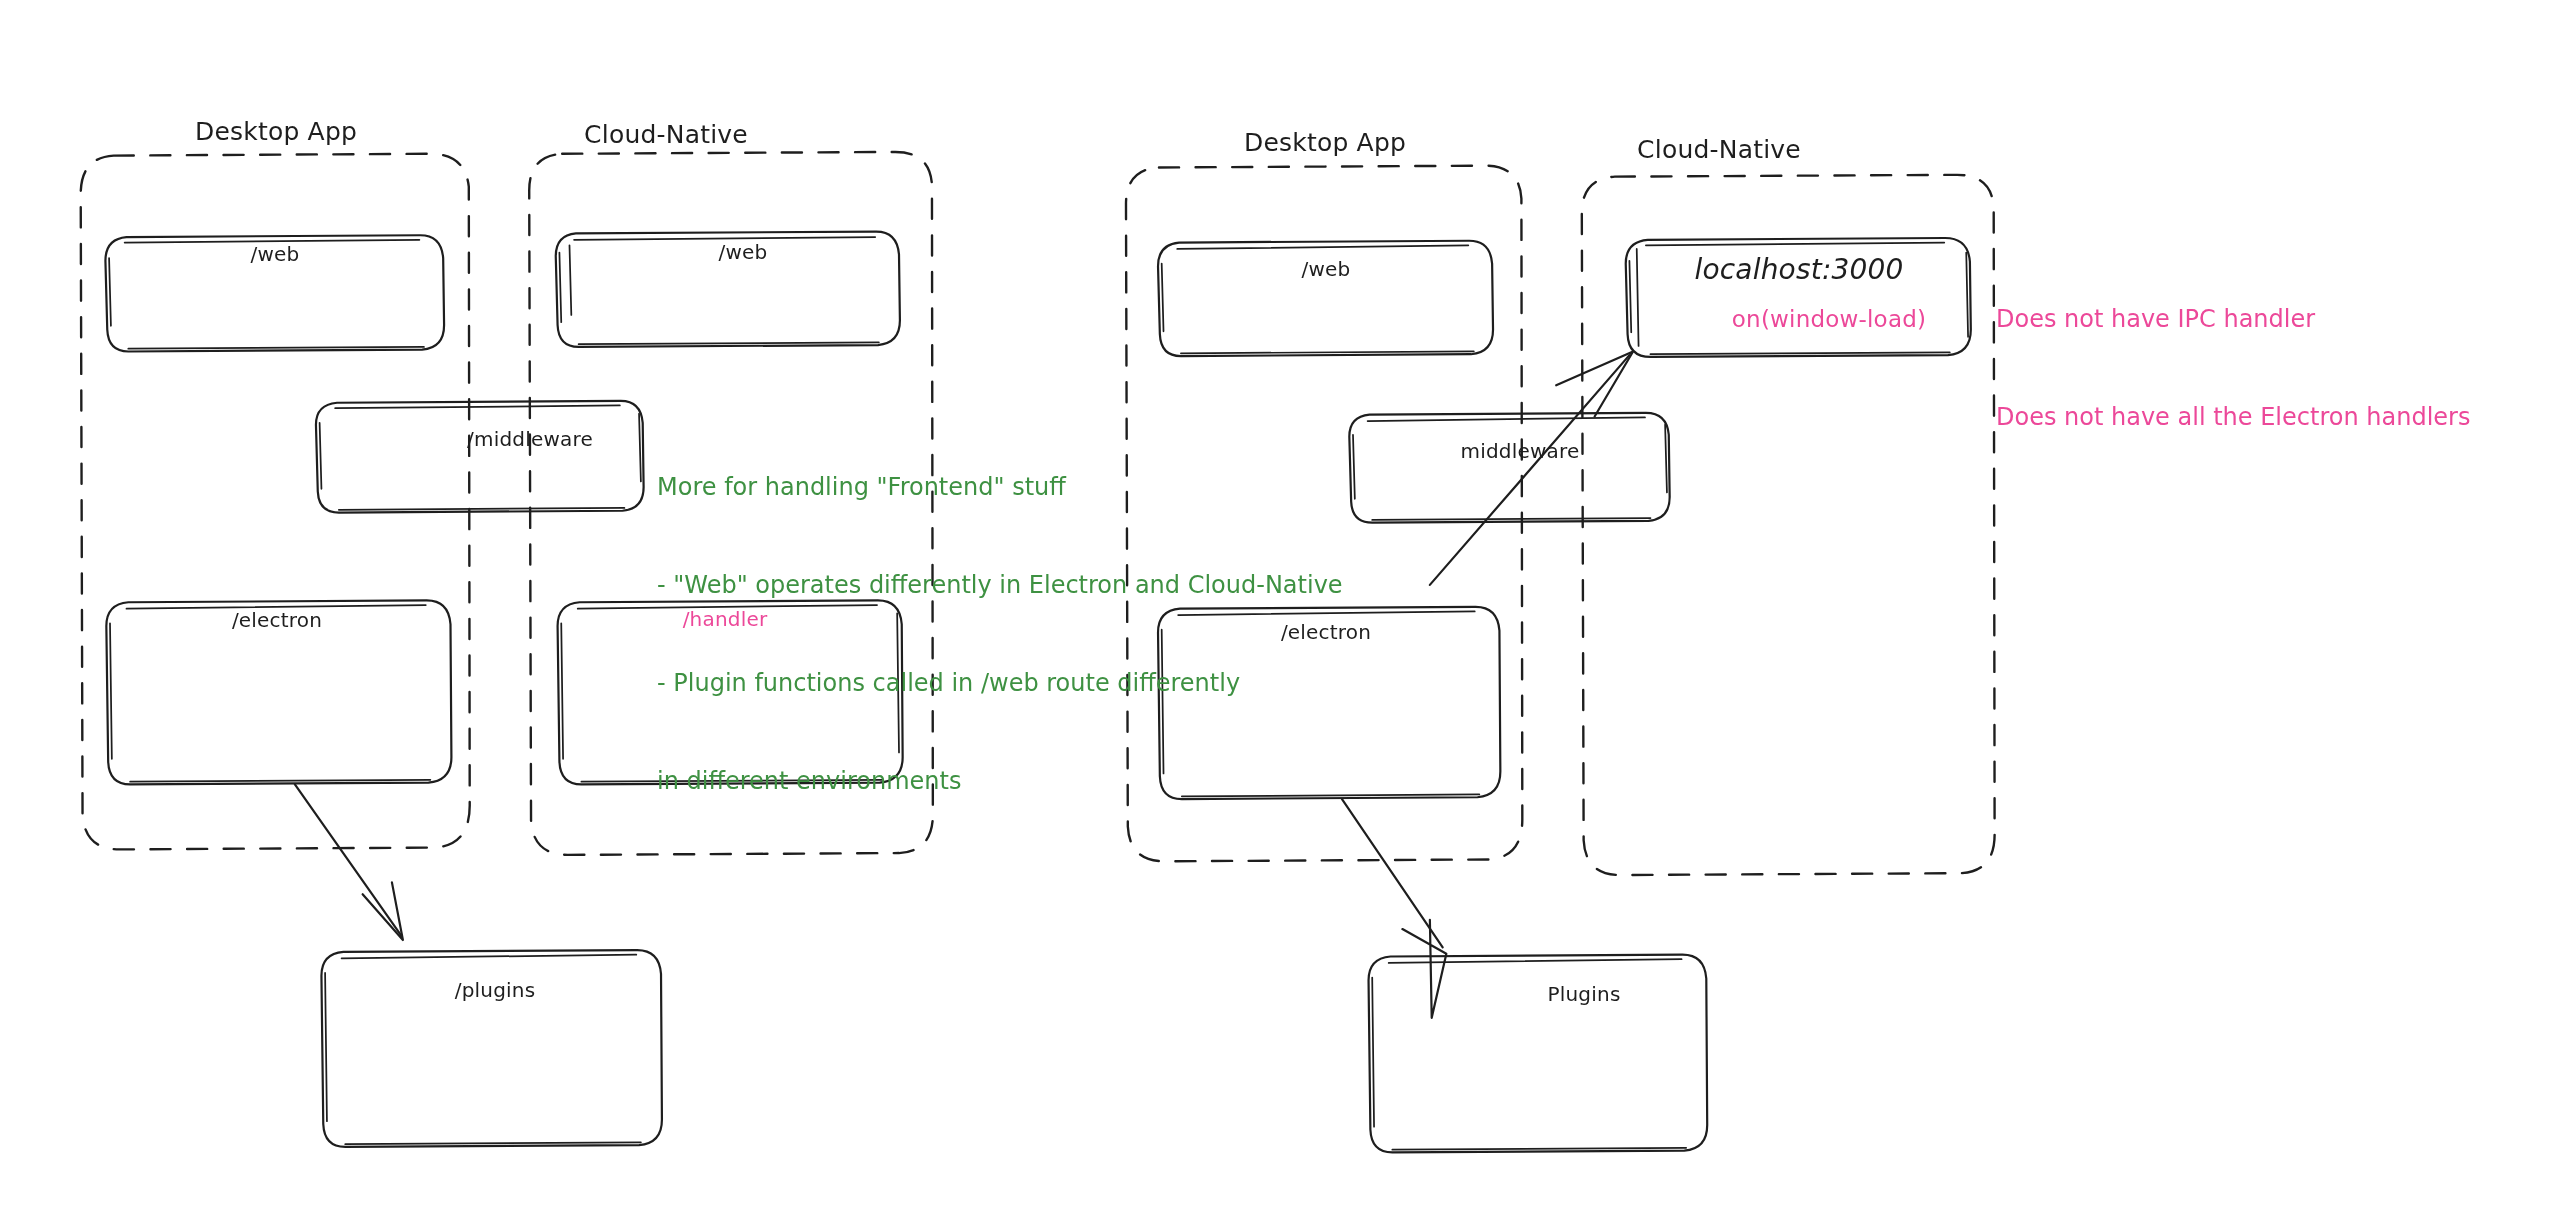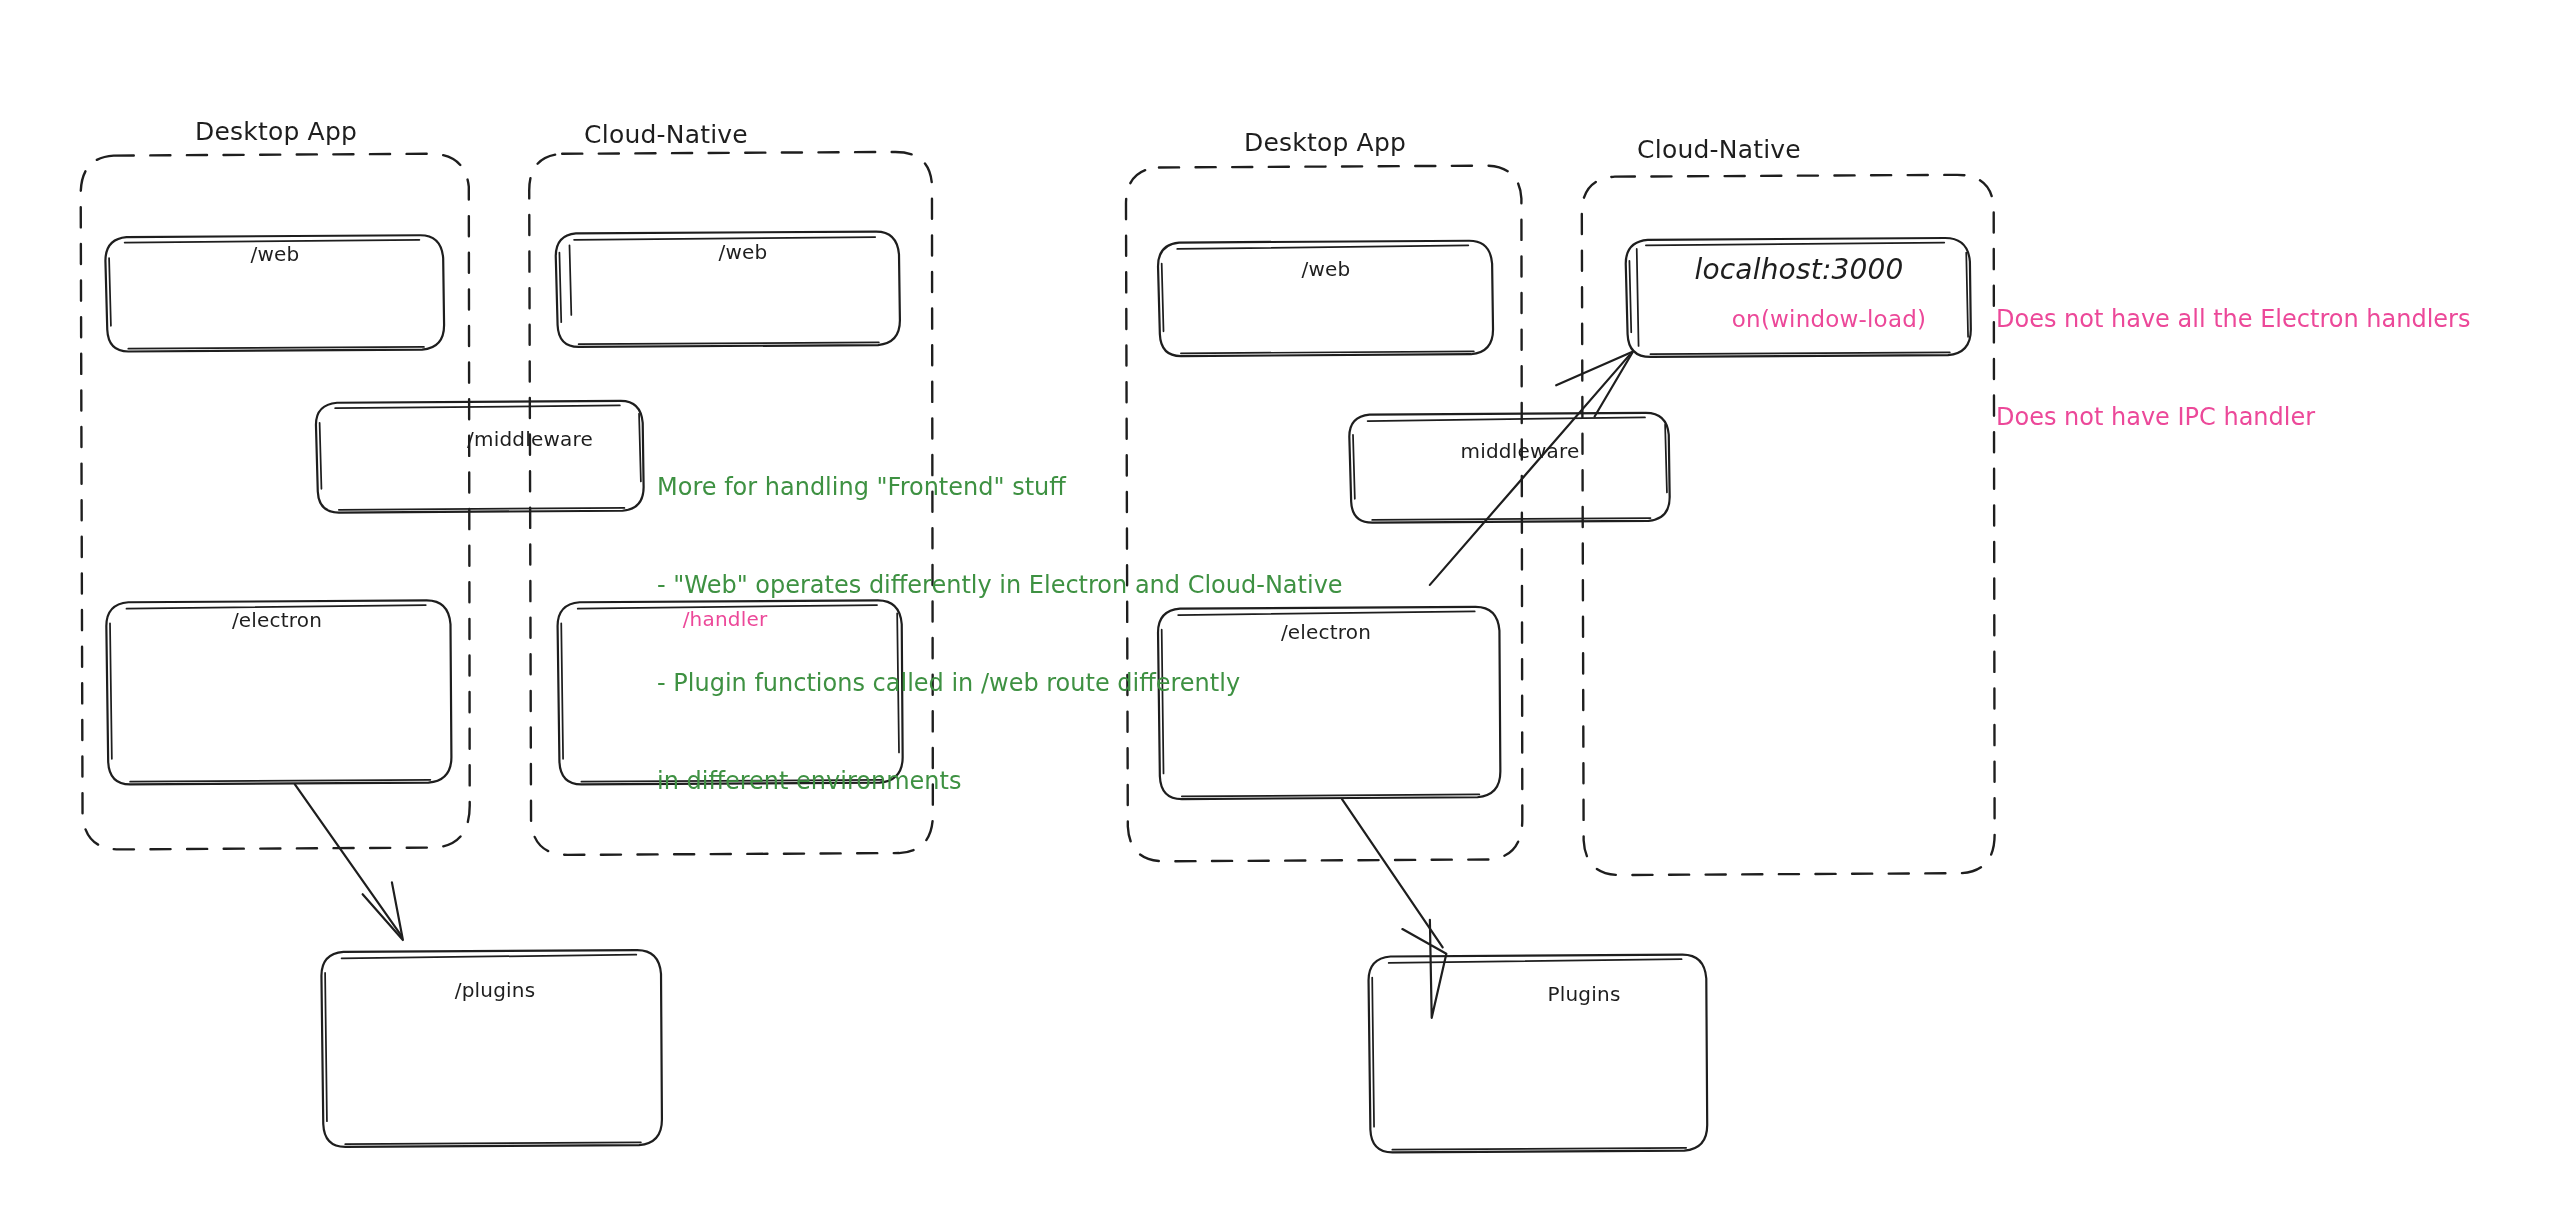--- a/index.html
+++ b/index.html
@@ -196,18 +196,18 @@
 
   <div class="label box-title red" style="left:1829px; top:304px; font-size:23px;">on(window-load)</div>
 
   <div class="label box-title" style="left:1520px; top:438px;">middleware</div>
 
   <div class="label box-title" style="left:1326px; top:619px;">/electron</div>
 
   <div class="label box-title" style="left:1536px; top:981px;margin-left:48px;">Plugins</div>
 
   <div class="note red" style="left:1996px; top:238px;">
+    <div>Does not have IPC handler</div>
     <div>Does not have all the Electron handlers</div>
-    <div>Does not have IPC handler</div>
   </div>
 
 </div>
 
 
 </body></html>

